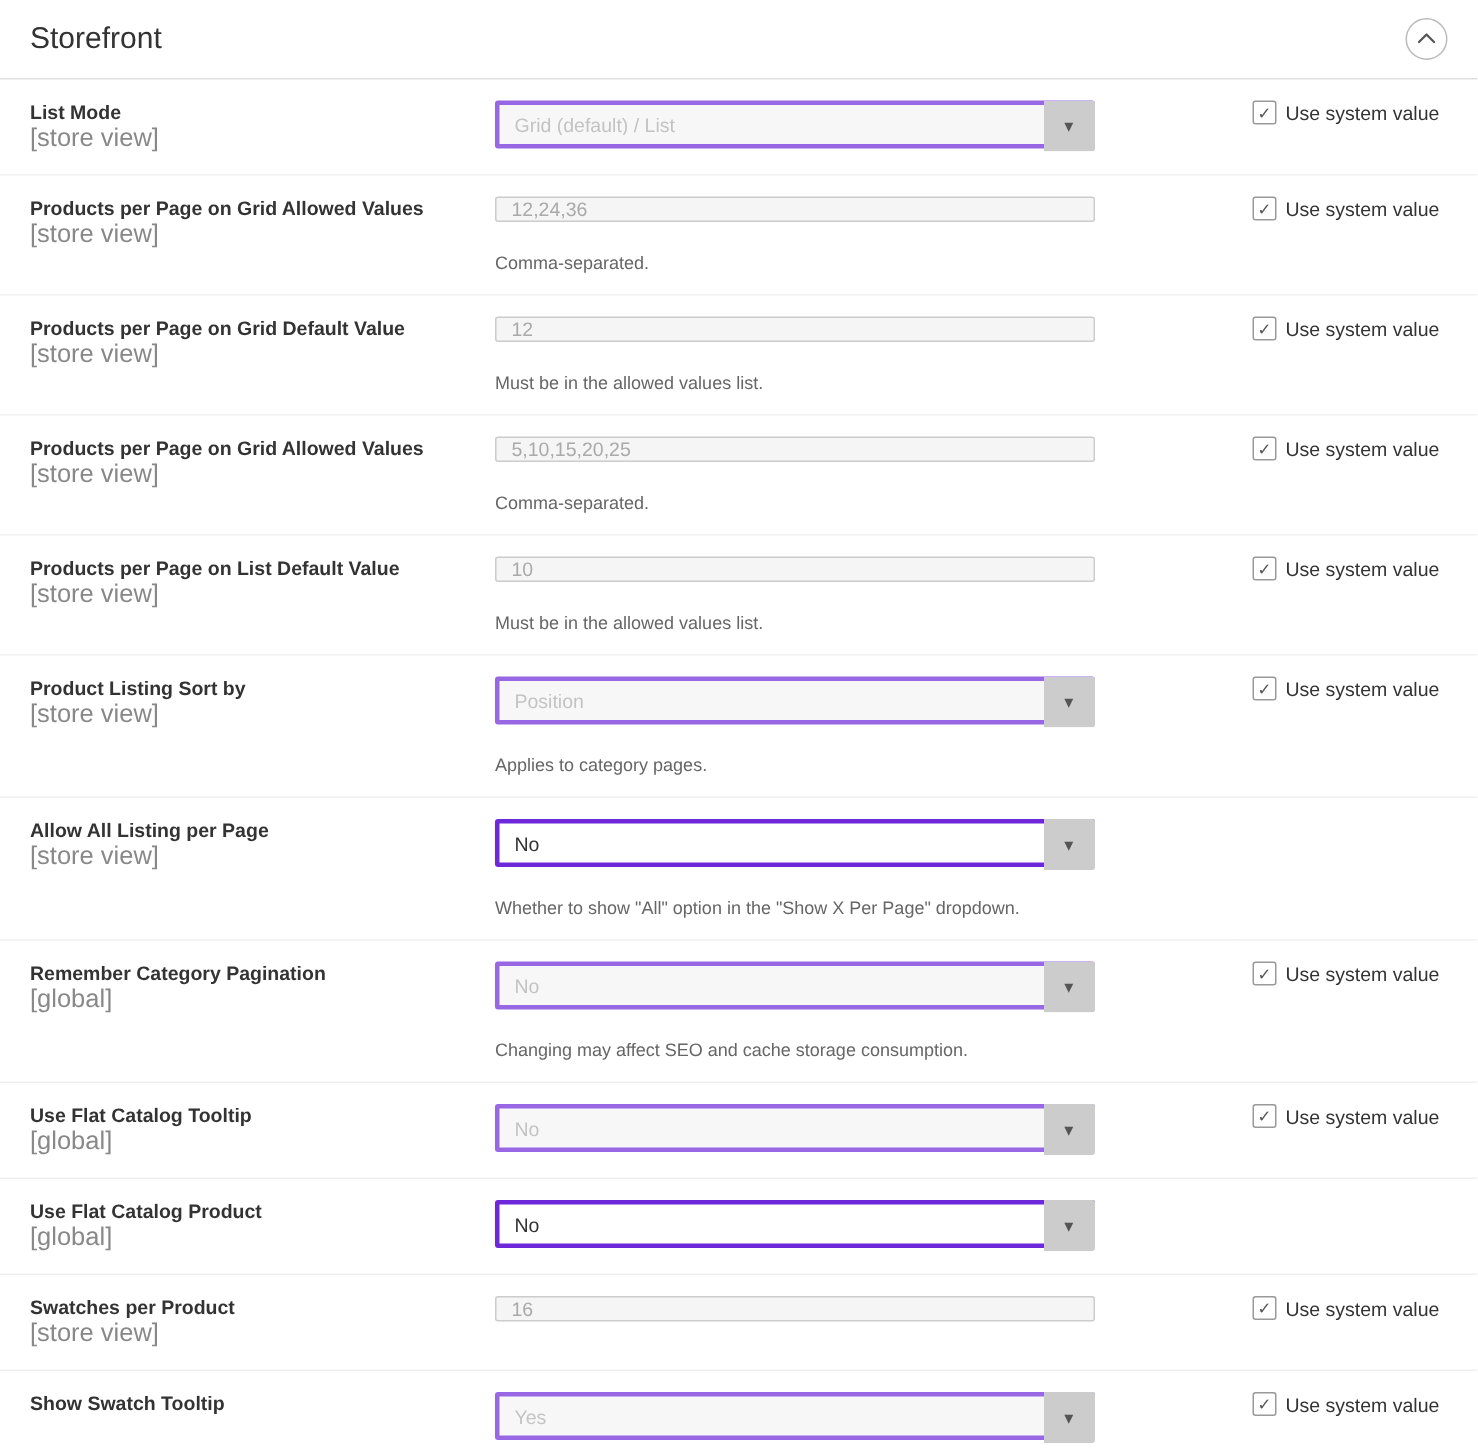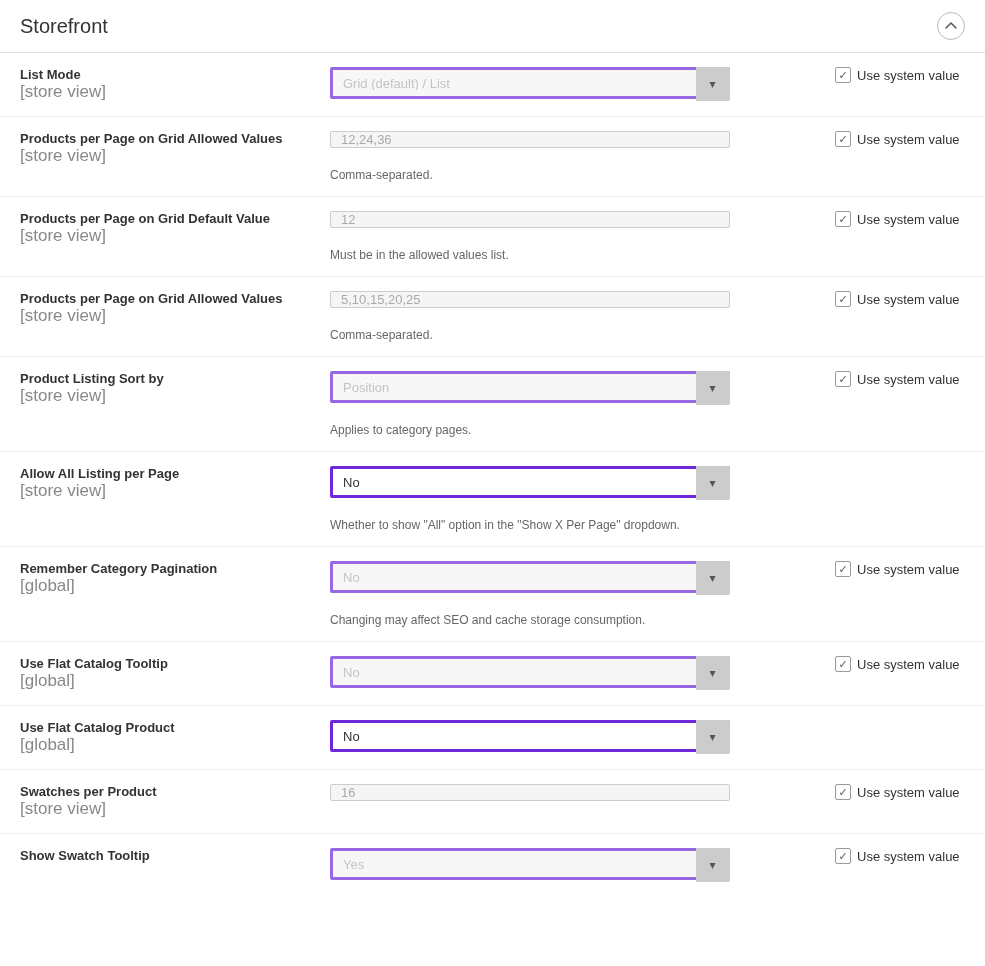--- a/index.html
+++ b/index.html
@@ -206,20 +206,30 @@
         <td class="label-cell"><span class="label-main">Products per Page on Grid Allowed Values</span><span class="label-scope">[store view]</span></td>
         <td class="control-cell"><input type="text" class="form-input" value="5,10,15,20,25" disabled="" style=""><div class="hint-text">Comma-separated.</div></td>
         <td class="system-value-cell">
           <label class="system-value-label">
       <span class="checkbox-custom checked"></span>
       <span>Use system value</span>
     </label>
         </td>
       </tr>
       <tr class="settings-row">
+        <td class="label-cell"><span class="label-main">Products per Page on List Default Value</span><span class="label-scope">[store view]</span></td>
+        <td class="control-cell"><input type="text" class="form-input" value="10" disabled="" style=""><div class="hint-text">Must be in the allowed values list.</div></td>
+        <td class="system-value-cell">
+          <label class="system-value-label">
+      <span class="checkbox-custom checked"></span>
+      <span>Use system value</span>
+    </label>
+        </td>
+      </tr>
+      <tr class="settings-row">
         <td class="label-cell"><span class="label-main">Product Listing Sort by</span><span class="label-scope">[store view]</span></td>
         <td class="control-cell">
           <div class="form-select-wrap">
       <select class="form-select" disabled=""><option selected="">Position</option><option>Name</option><option>Price</option></select>
       <div class="select-arrow">▾</div>
     </div>
           <div class="hint-text">Applies to category pages.</div>
         </td>
         <td class="system-value-cell">
           <label class="system-value-label">

